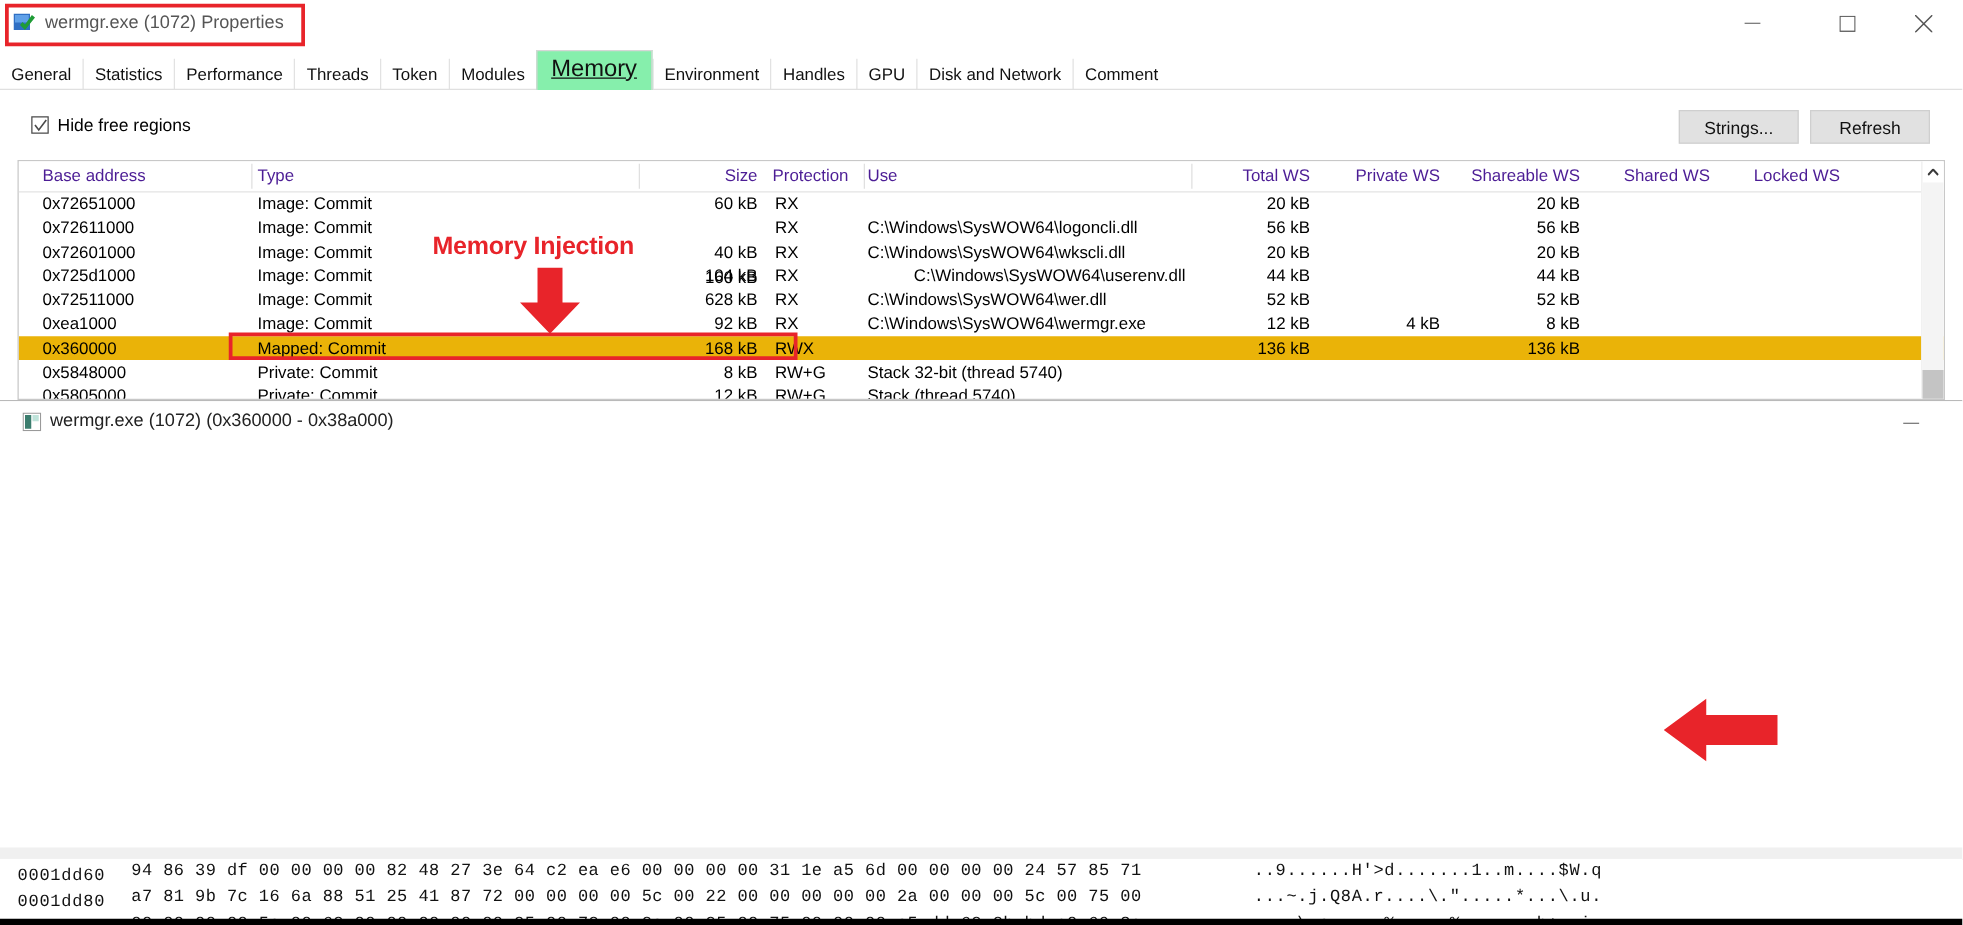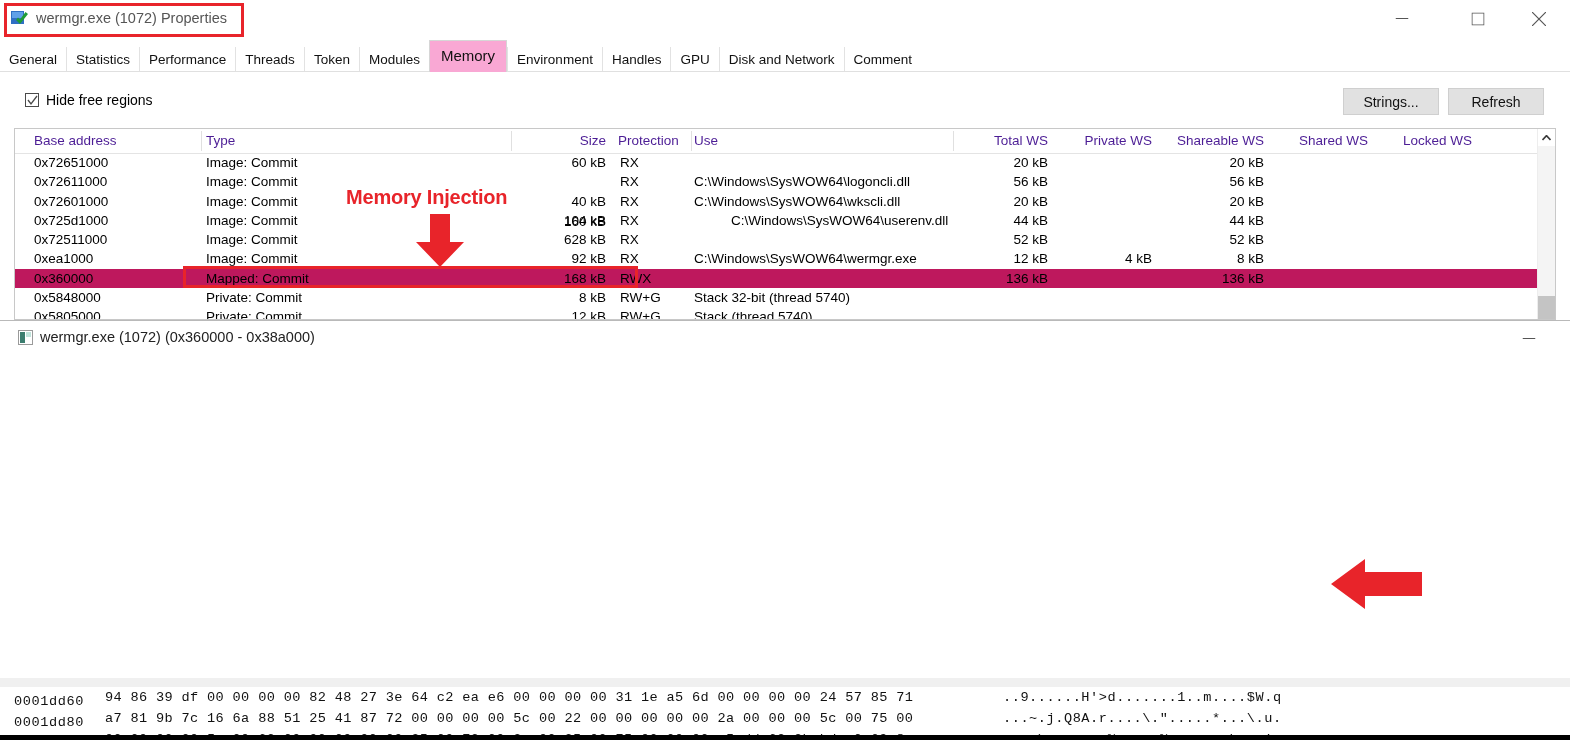--- a/index.html
+++ b/index.html
@@ -26,42 +26,42 @@
 
   
   .anno-title-box{position:absolute;left:4px;top:3px;width:240px;height:34px;border:3px solid #e8242a;box-sizing:border-box;pointer-events:none;}
 
   
   .tabstrip{position:absolute;left:0;top:38px;width:1570px;height:34px;background:#fff;}
   .tabs{position:absolute;left:0;top:0;height:34px;display:flex;align-items:flex-end;}
   .tab{height:25px;line-height:25px;padding:0 9px;font-size:13.5px;color:#111;
        border-left:1px solid #e2e2e2;white-space:nowrap;box-sizing:border-box;}
   .tab:first-child{border-left:none;}
-  .tab.active{height:32px;line-height:30px;background:#f9a8d4;border:1px solid #d6d6d6;border-bottom:none;
-              font-size:15px;padding:0 11px;position:relative;z-index:3;}
+  .tab.active{height:32px;line-height:30px;background:#86efac;border:1px solid #d6d6d6;border-bottom:none;
+              font-size:19px;padding:0 11px;position:relative;z-index:3;text-decoration:underline;}
   .tabline{position:absolute;left:0;top:71px;width:1570px;height:1px;background:#e0e0e0;}
   .chk-wrap{position:absolute;left:25px;top:92px;display:flex;align-items:center;}
   .chk{width:14px;height:14px;border:1px solid #4a4a4a;background:#fff;position:relative;box-sizing:border-box;}
   .chk svg{position:absolute;left:1px;top:1px;}
   .chk-label{margin-left:7px;font-size:14px;}
   .btn{position:absolute;top:88px;height:27px;background:#e1e1e1;border:1px solid #cfcfcf;
        font-size:14px;color:#111;display:flex;align-items:center;justify-content:center;box-sizing:border-box;}
   #btn-strings{left:1343px;width:96px;}
   #btn-refresh{left:1448px;width:96px;}
 
   
   .tablewrap{position:absolute;left:14px;top:128px;width:1542px;height:192px;
              border:1px solid #c8c8c8;box-sizing:border-box;background:#fff;overflow:hidden;}
   .thead{position:absolute;left:0;top:0;height:24px;width:1540px;background:#fff;border-bottom:1px solid #e4e4e4;}
   .th{position:absolute;top:0;height:23px;line-height:23px;font-size:13.5px;color:#4c1d95;
       box-sizing:border-box;padding:0 5px;white-space:nowrap;}
   .th.r{text-align:right;}
   .rowarea{position:absolute;left:0;top:24px;width:1540px;}
   .trow{position:relative;height:19.3px;width:1540px;}
-  .trow.sel{background:#be185d;}
+  .trow.sel{background:#eab308;}
   .cell{position:absolute;top:0;height:19.3px;line-height:19.3px;font-size:13.5px;
         white-space:nowrap;box-sizing:border-box;padding:0 5px;overflow:hidden;}
   .cell.r{text-align:right;}
   .hdr-sep{position:absolute;top:2px;width:1px;height:20px;background:#e0e0e0;}
 
   
   .vsb{position:absolute;right:0;top:0;width:17px;height:190px;background:#fff;border-left:1px solid #ededed;}
   .vsb-up{position:absolute;left:0;top:0;width:17px;height:17px;display:flex;align-items:center;justify-content:center;}
   .vsb-track{position:absolute;left:0;top:17px;width:17px;bottom:0;background:#f4f4f4;}
   .vsb-thumb{position:absolute;left:0;top:150px;width:17px;height:40px;background:#c4c4c4;}
@@ -218,20 +218,21 @@
           <div class="cell r" style="left: 1042px; width: 100px;"></div>
           <div class="cell r" style="left: 1146px; width: 108px;">44 kB</div>
           <div class="cell r" style="left: 1258px; width: 100px;"></div>
           <div class="cell r" style="left: 1362px; width: 100px;"></div>
         </div>
         <div class="trow">
           <div class="cell" style="left: 14px; width: 172px;">0x72511000</div>
           <div class="cell" style="left: 186px; width: 310px;">Image: Commit</div>
           <div class="cell r" style="left: 496px; width: 100px;">628 kB</div>
           <div class="cell" style="left: 600px; width: 72px;">RX</div>
+          <div class="cell" style="left: 674px; width: 264px;">C:\Windows\SysWOW64\wer.dll</div>
           <div class="cell r" style="left: 938px; width: 100px;">52 kB</div>
           <div class="cell r" style="left: 1042px; width: 100px;"></div>
           <div class="cell r" style="left: 1146px; width: 108px;">52 kB</div>
           <div class="cell r" style="left: 1258px; width: 100px;"></div>
           <div class="cell r" style="left: 1362px; width: 100px;"></div>
         </div>
         <div class="trow">
           <div class="cell" style="left: 14px; width: 172px;">0xea1000</div>
           <div class="cell" style="left: 186px; width: 310px;">Image: Commit</div>
           <div class="cell r" style="left: 496px; width: 100px;">92 kB</div>

